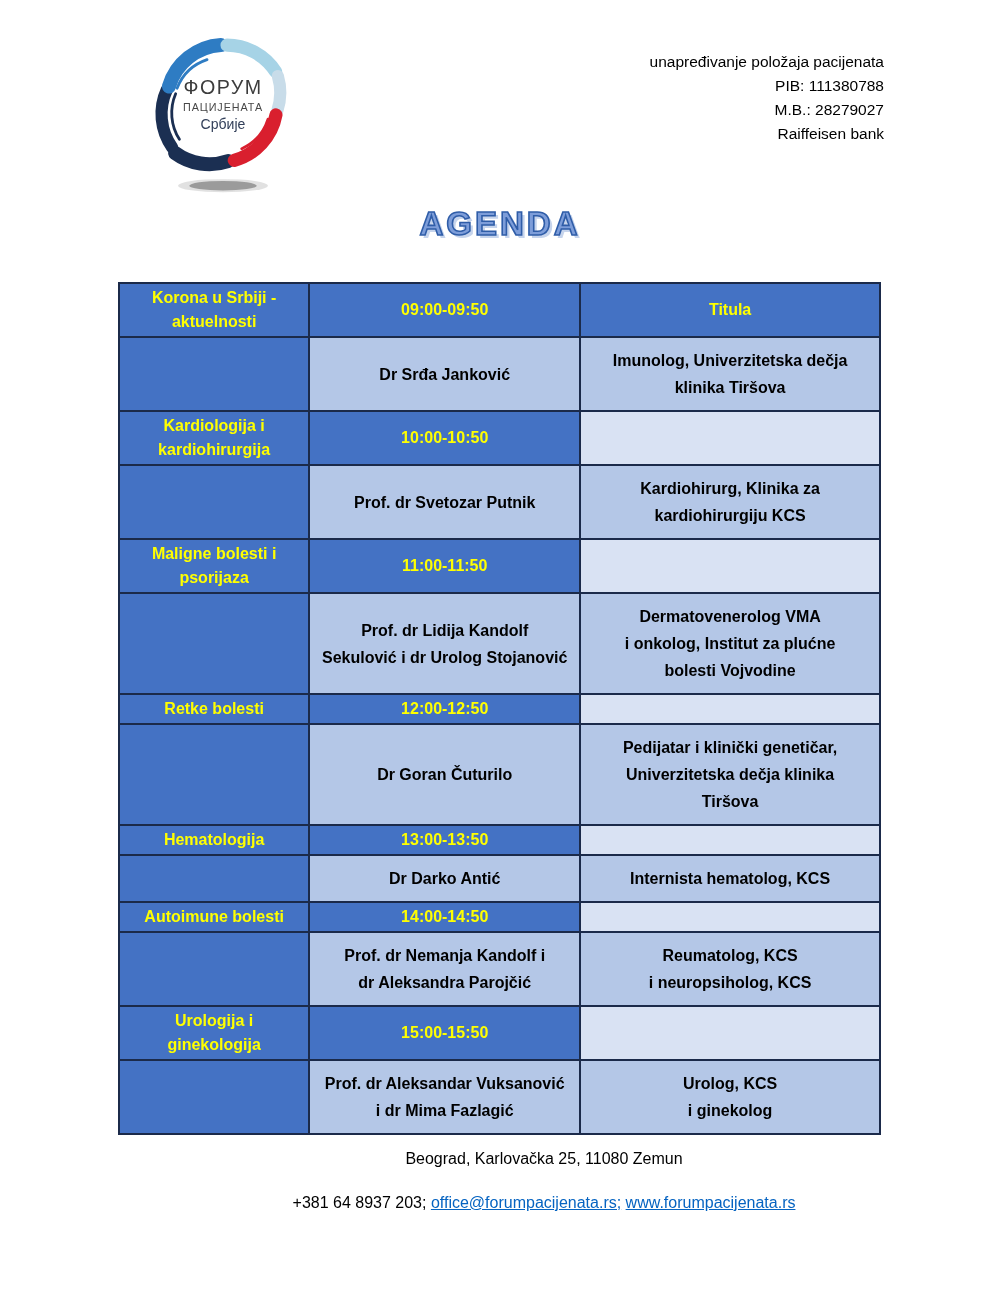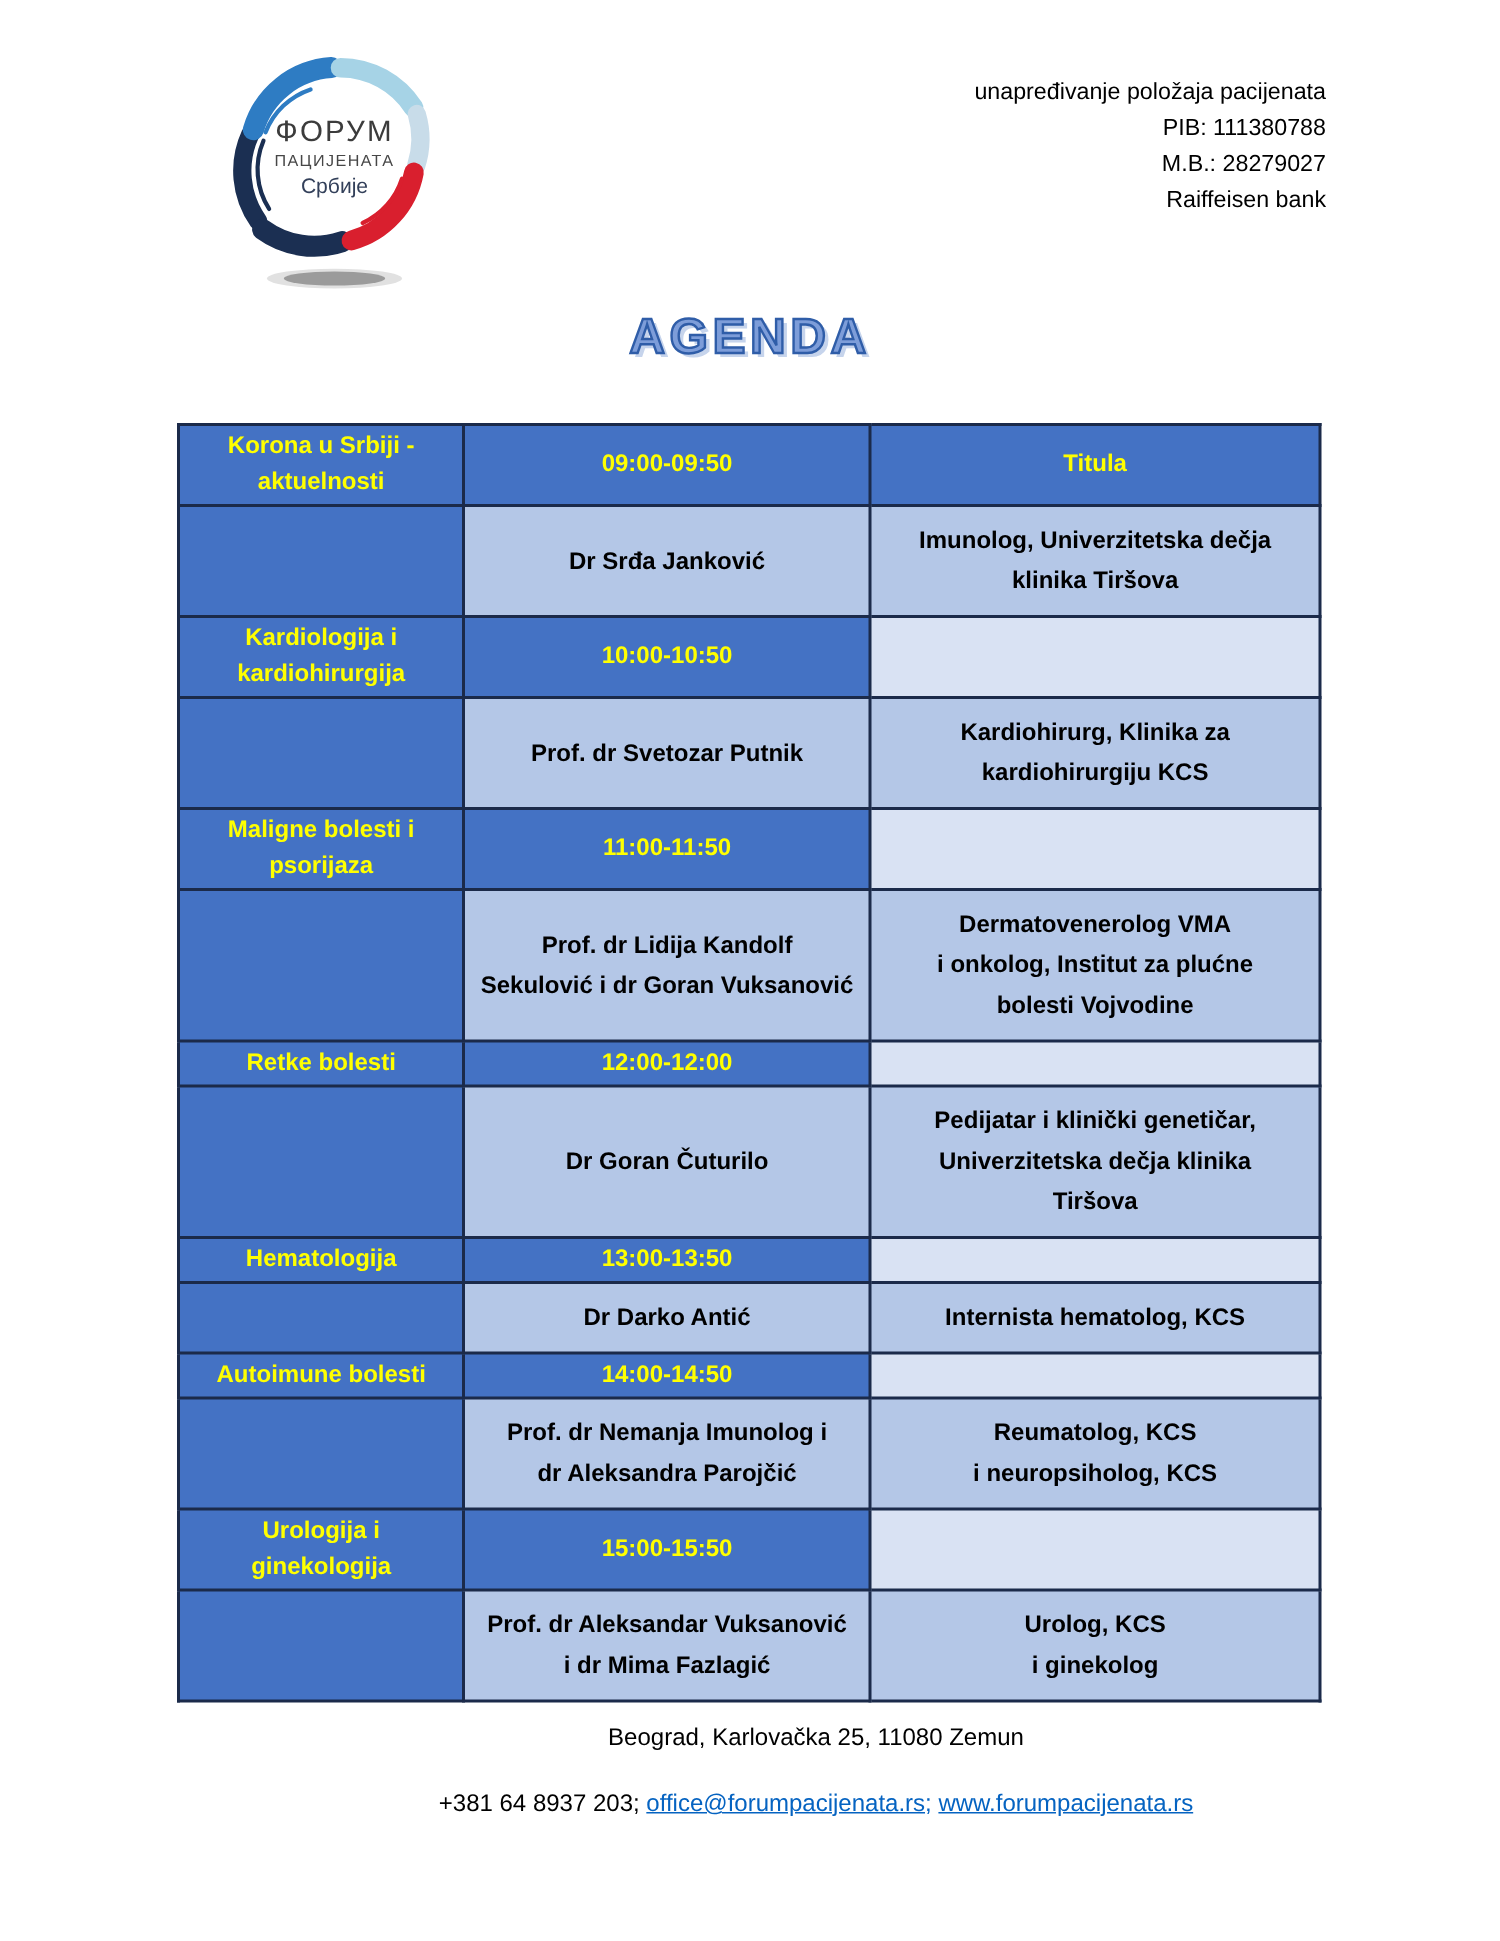--- a/index.html
+++ b/index.html
@@ -151,28 +151,28 @@
         </tr>
         <tr>
           <td class="cell-blue">Maligne bolesti i
 psorijaza</td>
           <td class="cell-blue">11:00-11:50</td>
           <td class="cell-pale"></td>
         </tr>
         <tr>
           <td class="cell-blue"></td>
           <td class="cell-light">Prof. dr Lidija Kandolf
-Sekulović i dr Goran Vuksanović</td>
+Sekulović i dr Urolog Stojanović</td>
           <td class="cell-light">Dermatovenerolog VMA
 i onkolog, Institut za plućne
 bolesti Vojvodine</td>
         </tr>
         <tr>
           <td class="cell-blue">Retke bolesti</td>
-          <td class="cell-blue">12:00-12:00</td>
+          <td class="cell-blue">12:00-12:50</td>
           <td class="cell-pale"></td>
         </tr>
         <tr>
           <td class="cell-blue"></td>
           <td class="cell-light">Dr Goran Čuturilo</td>
           <td class="cell-light">Pedijatar i klinički genetičar,
 Univerzitetska dečja klinika
 Tiršova</td>
         </tr>
         <tr>
@@ -185,21 +185,21 @@
           <td class="cell-light">Dr Darko Antić</td>
           <td class="cell-light">Internista hematolog, KCS</td>
         </tr>
         <tr>
           <td class="cell-blue">Autoimune bolesti</td>
           <td class="cell-blue">14:00-14:50</td>
           <td class="cell-pale"></td>
         </tr>
         <tr>
           <td class="cell-blue"></td>
-          <td class="cell-light">Prof. dr Nemanja Imunolog i
+          <td class="cell-light">Prof. dr Nemanja Kandolf i
 dr Aleksandra Parojčić</td>
           <td class="cell-light">Reumatolog, KCS
 i neuropsiholog, KCS</td>
         </tr>
         <tr>
           <td class="cell-blue">Urologija i
 ginekologija</td>
           <td class="cell-blue">15:00-15:50</td>
           <td class="cell-pale"></td>
         </tr>

